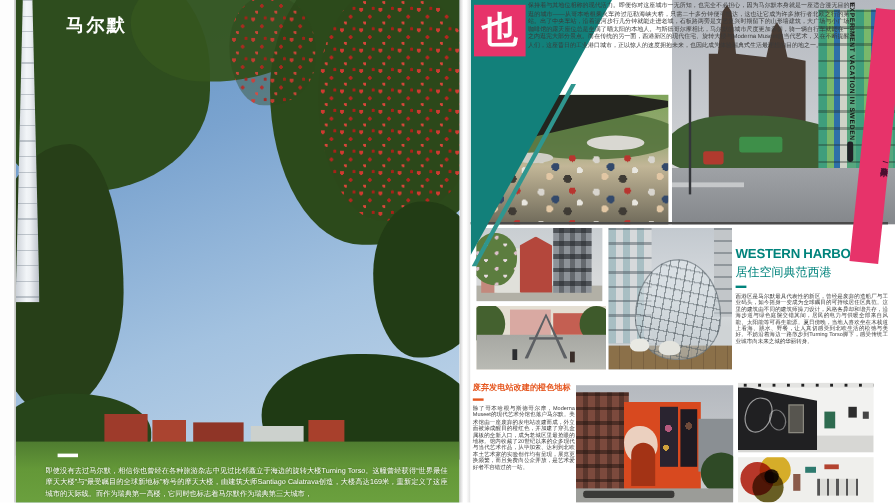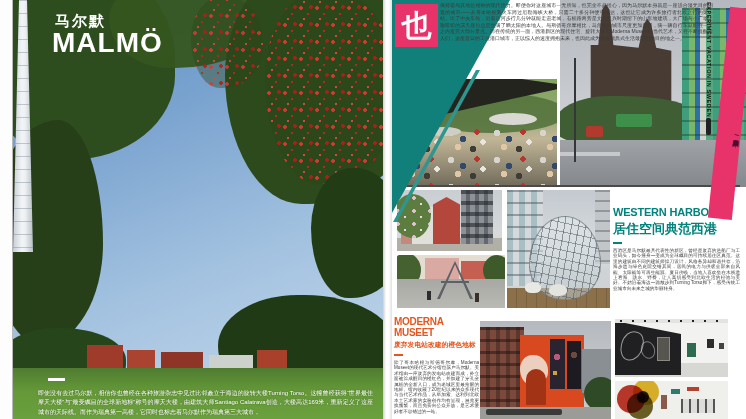--- a/index.html
+++ b/index.html
@@ -193,21 +193,21 @@
   .rp-intro{position:absolute;left:48px;top:2px;width:273px;margin:0;z-index:4;
     font-size:5px;line-height:1.31;color:#3a3a3a;text-align:justify;}
   .vertical-en{position:absolute;left:314px;top:2px;height:130px;z-index:2;
     writing-mode:vertical-rl;font-size:5.5px;letter-spacing:.6px;color:#141414;font-weight:bold;white-space:nowrap;}
   .pink-ribbon{position:absolute;left:338px;top:8px;width:24px;height:212px;background:#e7336a;z-index:3;transform:rotate(6deg);transform-origin:50% 0;}
   .ribbon-cn{writing-mode:vertical-rl;font-size:6px;color:#4a1030;font-weight:bold;margin:126px auto 0;display:block;text-align:center;width:100%;}
 
   
   .wh-col{position:absolute;left:221px;top:206px;width:127px;z-index:2;}
   .wh-heading{color:#00837c;font-size:11px;font-weight:bold;letter-spacing:-.2px;margin:0;}
-  .wh-sub{color:#00837c;font-size:13px;font-weight:bold;margin:2px 0 0;}
+  .wh-sub{color:#00837c;font-size:10px;font-weight:normal;margin:2px 0 0;}
   .dash-bar{width:9px;height:2px;background:#00837c;margin:4px 0;}
   .body-txt{font-size:4.6px;line-height:1.18;color:#3c3c3c;text-align:justify;margin:0;}
   .mm-col{position:absolute;left:2px;top:316px;width:85px;z-index:2;}
   .mm-heading{color:#e5561f;font-size:10px;font-weight:bold;letter-spacing:-.3px;margin:0;}
   .mm-sub{color:#e5561f;font-size:6.8px;font-weight:bold;margin:2px 0 0;}
   .mm-col .dash-bar{background:#e5561f;}
 </style>
 </head>
 <body>
 
@@ -228,21 +228,20 @@
       <div class="blob leaf-tex treeline-bl"></div>
       <div class="bldg b1"></div>
       <div class="bldg b2"></div>
       <div class="bldg b3"></div>
       <div class="bldg b4"></div>
       <div class="bldg b5"></div>
       <div class="grass"></div>
     </div>
     <div class="spine"></div>
     <div class="lp-kicker">马尔默</div>
-    <div class="lp-title">MALMÖ</div>
     <div class="lp-dash"></div>
     <p class="lp-intro">即使没有去过马尔默，相信你也曾经在各种旅游杂志中见过比邻矗立于海边的旋转大楼Turning Torso。这幢曾经获得“世界最佳摩天大楼”与“最受瞩目的全球新地标”称号的摩天大楼，由建筑大师Santiago Calatrava创造，大楼高达169米，重新定义了这座城市的天际线。而作为瑞典第一高楼，它同时也标志着马尔默作为瑞典第三大城市，</p>
   </section>
 
   <div class="gutter"></div>
 
   <section class="page-right">
 
     <div class="photo street">
       <div class="church"></div>
@@ -344,20 +343,19 @@
     </div>
 
     <div class="wh-col">
       <h2 class="wh-heading">WESTERN HARBOUR</h2>
       <h3 class="wh-sub">居住空间典范西港</h3>
       <div class="dash-bar"></div>
       <p class="body-txt">西港区是马尔默最具代表性的新区，曾经是废弃的造船厂与工业码头，如今摇身一变成为全球瞩目的可持续居住区典范。这里的建筑由不同的建筑师操刀设计，风格各异却和谐共存，沿海步道与绿色庭院交错其间，居民的电力与供暖全部来自风能、太阳能等可再生能源。夏日傍晚，当地人喜欢坐在木栈道上看海、跳水、野餐，让人真切感受到北欧生活的松弛与美好。不妨沿着海边一路散步到Turning Torso脚下，感受传统工业城市向未来之城的华丽转身。</p>
     </div>
 
     <div class="mm-col">
-      <h2 class="mm-heading">MODERNA MUSEET</h2>
       <h3 class="mm-sub">废弃发电站改建的橙色地标</h3>
       <div class="dash-bar"></div>
       <p class="body-txt">除了哥本哈根与斯德哥尔摩，Moderna Museet的现代艺术分馆也落户马尔默。美术馆由一座废弃的发电站改建而成，外立面被涂成醒目的橙红色，并加建了穿孔金属板的全新入口，成为老城区里最抢眼的地标。馆内收藏了20世纪以来的众多现代与当代艺术作品，从毕加索、达利到北欧本土艺术家的实验创作均有呈现，展览更换频繁，而且免费向公众开放，是艺术爱好者不容错过的一站。</p>
     </div>
 
   </section>
 </div>
 
 </body></html>

